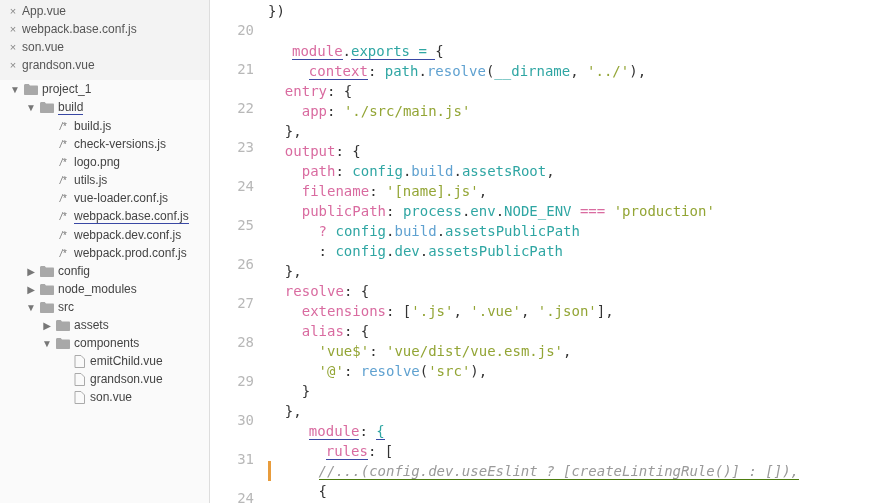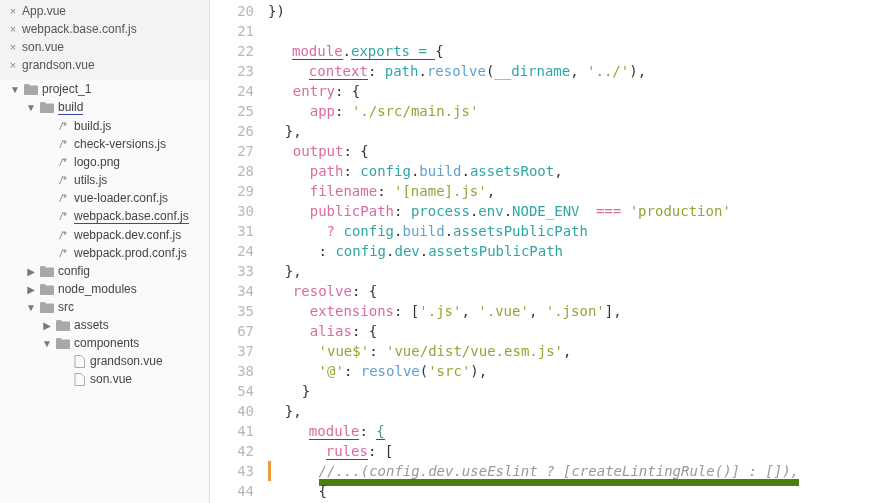--- a/index.html
+++ b/index.html
@@ -83,36 +83,36 @@
     line-height: 20px;
   }
   .gutter {
     width: 58px;
     text-align: right;
     color: #b8b8b8;
     padding: 1px 14px 0 0;
     user-select: none;
     background:#fff;
   }
-  .gutter div { height: 20px; }
+  .gutter div { height: 20px; margin-top: 19px; }
   .code {
     flex:1;
     padding-top:1px;
     white-space: pre;
     color:#333;
   }
   .code .ln { height:20px; display:block; }
-  .kw     { color:#d96ba0;margin-left:8px; }       
+  .kw     { color:#d96ba0; }       
   .kw-u   { color:#d96ba0; border-bottom:1px solid #3948a4;margin-left:24px; }       
   .prop-u { color:#2fa6a3; border-bottom:1px solid #3948a4; }
   .fn     { color:#5fa1d0; }       
   .str    { color:#93a535; }
   .punct  { color:#333; }
   .hl     { color:#2fa6a3; }
-  .com-u  { color:#9a9a9a; font-style: italic; border-bottom:7px solid #4d7c0f; }
+  .com-u  { color:#9a9a9a; font-style: italic; border-bottom:1px solid #4d7c0f; }
   .modbar {
     position:absolute;
     left:0; top:0;
     width:3px;
     background:#e89c3c;
   }
 </style>
 </head>
 <body>
 
@@ -231,20 +231,29 @@
         <span class="name ">assets</span>
       </div>
       <div class="row indent2">
         <span class="tw">▼</span>
         <span class="fic">
           <svg width="14" height="11" viewBox="0 0 14 11">
             <path class="folder-svg" d="M0 1.5C0 .7.6 0 1.4 0h3.3l1.3 1.6H13c.6 0 1 .5 1 1.1V10c0 .6-.4 1-1 1H1c-.6 0-1-.4-1-1V1.5z"></path>
           </svg>
         </span>
         <span class="name ">components</span>
+      </div>
+      <div class="row indent3">
+        <span class="tw"></span>
+        <span class="fic">
+          <svg width="11" height="13" viewBox="0 0 11 13">
+            <path fill="none" stroke="#aaa" d="M1 .5h6L10.5 4v8.5H1z"></path>
+          </svg>
+        </span>
+        <span class="name ">emitChild.vue</span>
       </div>
       <div class="row indent3">
         <span class="tw"></span>
         <span class="fic">
           <svg width="11" height="13" viewBox="0 0 11 13">
             <path fill="none" stroke="#aaa" d="M1 .5h6L10.5 4v8.5H1z"></path>
           </svg>
         </span>
         <span class="name ">grandson.vue</span>
       </div>

